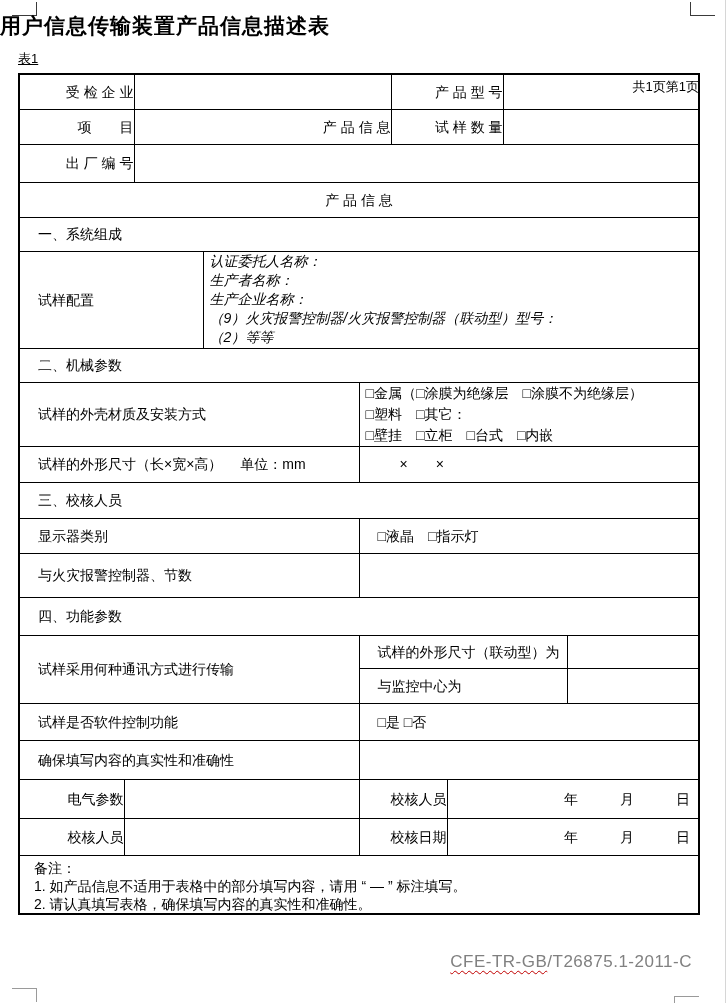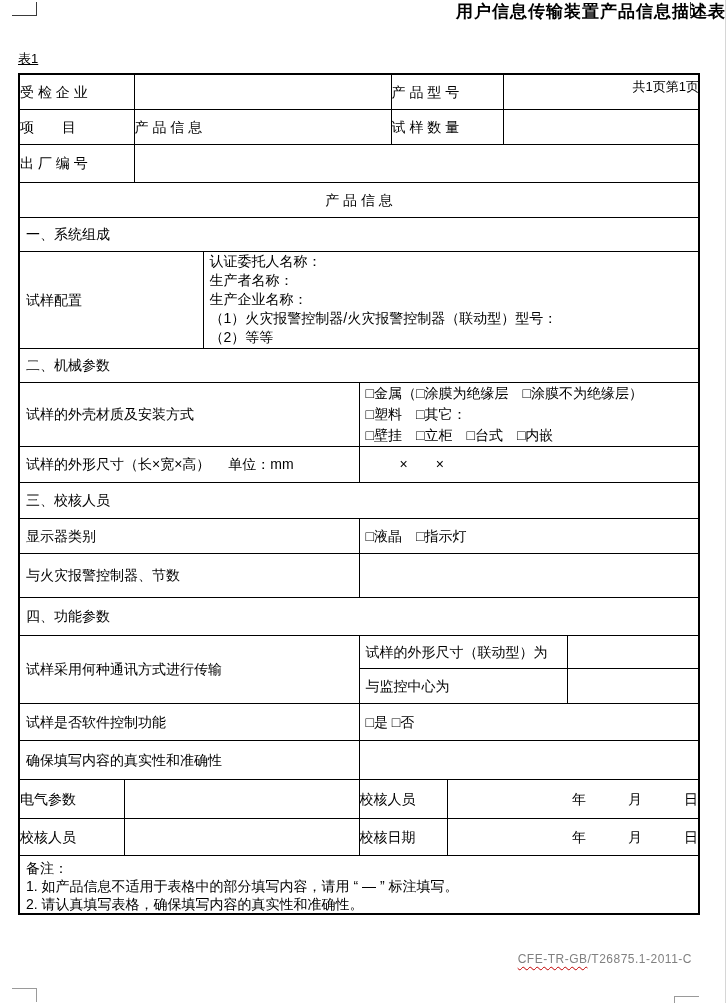--- a/index.html
+++ b/index.html
@@ -7,41 +7,41 @@
   .page{position:relative;width:726px;height:1003px;background:#fff;overflow:hidden;}
 
   
   .mark{position:absolute;width:24px;height:13px;}
   .mark-tl{left:12px;top:2px;border-right:1px solid #3a3a3a;border-bottom:1px solid #3a3a3a;}
   .mark-tr{left:690px;top:2px;border-left:1px solid #3a3a3a;border-bottom:1px solid #3a3a3a;}
   .mark-bl{left:12px;top:988px;border-right:1px solid #9a9a9a;border-top:1px solid #9a9a9a;}
   .mark-br{left:674px;top:996px;height:6px;border-left:1px solid #9a9a9a;border-top:1px solid #9a9a9a;}
   .edge-right{position:absolute;right:0;top:0;width:1px;height:100%;background:#d6d6d6;}
 
-  .doc-title{position:absolute;left:0;top:0;width:726px;text-align:right;
-             font-size:17px;font-weight:bold;letter-spacing:1px;}
+  .doc-title{position:absolute;left:0;top:12px;width:726px;text-align:left;
+             font-size:21px;font-weight:bold;letter-spacing:1px;}
   .meta{position:absolute;left:18px;top:50px;width:681px;height:18px;font-size:13px;}
   .meta .left{float:left;text-decoration:underline;}
   .meta .right{float:right;margin-top:28px;}
 
   table.form{position:absolute;left:18px;top:73px;width:681px;border-collapse:collapse;
              table-layout:fixed;border:2px solid #000;}
   td{border:1px solid #000;font-size:14px;vertical-align:middle;padding:0;overflow:hidden;line-height:18px;}
-  td.tc{text-align:left;}
-  td.tl{text-align:left;padding-left:6px;}
+  td.tc{text-align:right;}
+  td.tl{text-align:left;padding-left:18px;}
   td.banner{text-align:center;}
   .multiline div{padding-left:6px;}
-  .cfg div{line-height:19px;}
+  .cfg div{line-height:19px;font-style:italic;}
   .opts div{line-height:21px;}
   td.size-val{padding-left:40px;text-align:left;}
-  td.date{ text-align:right;}
+  td.date{ text-align:right;padding-right:8px;}
   td.remarks{vertical-align:top;padding-top:3px;}
-  td.remarks div{line-height:18px;padding-left:6px;}
+  td.remarks div{line-height:18px;padding-left:14px;}
 
-  .footer{position:absolute;top:952px;right:34px;font-size:12px;color:#808080;letter-spacing:0.5px;}
+  .footer{position:absolute;top:952px;right:34px;font-size:17px;color:#808080;letter-spacing:0.5px;}
   .footer .squiggle{text-decoration:underline wavy #c00000 1px;text-underline-offset:3px;text-decoration-skip-ink:none;}
 </style>
 </head>
 <body>
 
 <div class="page">
 
   <div class="mark mark-tl"></div>
   <div class="mark mark-tr"></div>
   <div class="mark mark-bl"></div>
@@ -95,21 +95,21 @@
     <tr style="height:34px">
       <td class="tl" colspan="9">一、系统组成</td>
     </tr>
 
     <tr style="height:97px">
       <td class="tl" colspan="3">试样配置</td>
       <td colspan="6" class="multiline cfg">
         <div>认证委托人名称：</div>
         <div>生产者名称：</div>
         <div>生产企业名称：</div>
-        <div>（1）火灾报警控制器/火灾报警控制器（联动型）型号：</div>
+        <div>（9）火灾报警控制器/火灾报警控制器（联动型）型号：</div>
         <div>（2）等等</div>
       </td>
     </tr>
 
     <tr style="height:34px">
       <td class="tl" colspan="9">二、机械参数</td>
     </tr>
 
     <tr style="height:63px">
       <td class="tl" colspan="4">试样的外壳材质及安装方式</td>

